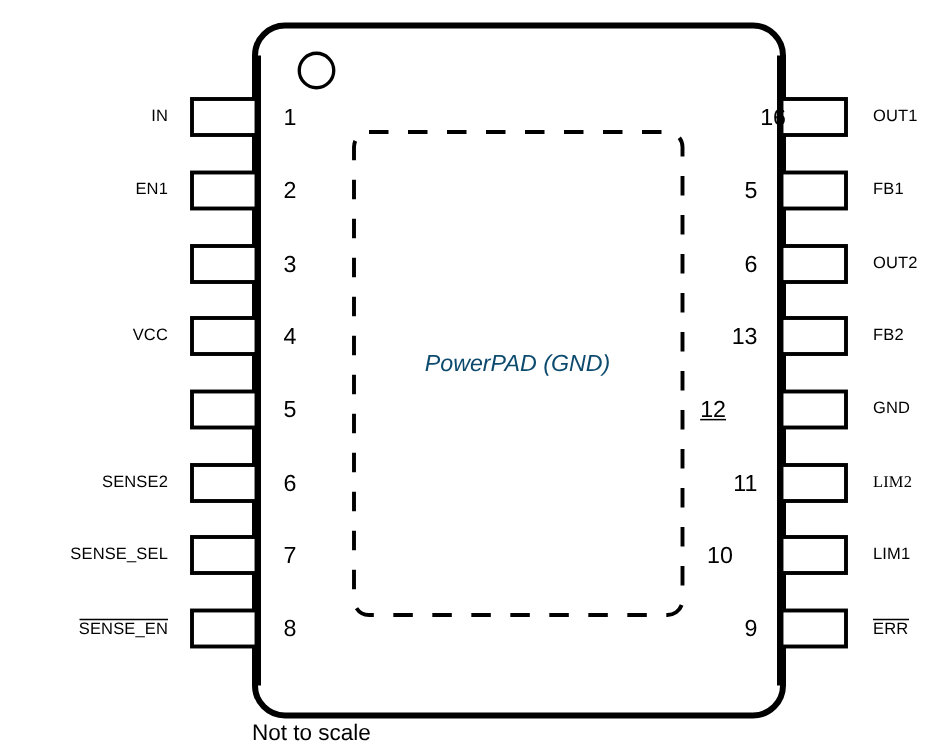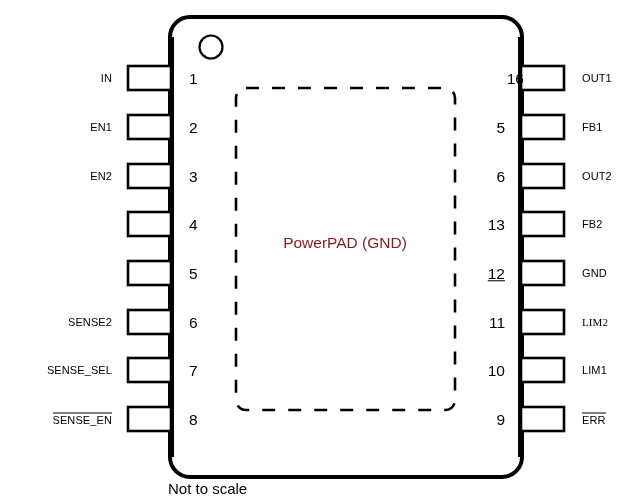--- a/index.html
+++ b/index.html
@@ -61,21 +61,22 @@
     border-top: 1.6px solid #000;
     padding-top: 1px;
     line-height: 1;
   }
   .center-label {
     position: absolute;
     font-size: 15.5px;
     line-height: 1;
     white-space: nowrap;
     transform: translate(-50%, -50%);
-    color: #7f1d1d;
+    color: #0c4a6e;
+    font-style: italic;
   }
   .footnote {
     position: absolute;
     font-size: 15px;
     line-height: 1;
     white-space: nowrap;
     color: #000;
   }
 </style>
 </head>
@@ -114,41 +115,41 @@
     </g>
 
     <line x1="172" y1="37" x2="172" y2="457" stroke="#000000" stroke-width="4"></line>
     <line x1="520" y1="37" x2="520" y2="457" stroke="#000000" stroke-width="4"></line>
   </svg>
 
   <div class="center-label" style="left:345px; top:243px;">PowerPAD (GND)</div>
 
   <div class="lbl lbl-left" style="left:0px; width:112px; top:78px;"><span>IN</span></div>
   <div class="lbl lbl-left" style="left:0px; width:112px; top:127px;"><span>EN1</span></div>
-  <div class="lbl lbl-left" style="left:0px; width:112px; top:176px;"><span>EN2</span></div>
+  <div class="lbl lbl-left" style="left:0px; width:112px; top:224px;"><span>VCC</span></div>
   <div class="lbl lbl-left" style="left:0px; width:112px; top:322px;text-align:right;"><span>SENSE2</span></div>
   <div class="lbl lbl-left" style="left:0px; width:112px; top:370px;"><span>SENSE_SEL</span></div>
   <div class="lbl lbl-left" style="left:0px; width:112px; top:419px;"><span class="ovl">SENSE_EN</span></div>
 
   <div class="pin-num pin-num-left" style="left:189px; top:79px;">1</div>
   <div class="pin-num pin-num-left" style="left:189px; top:128px;">2</div>
   <div class="pin-num pin-num-left" style="left:189px; top:177px;">3</div>
   <div class="pin-num pin-num-left" style="left:189px; top:225px;">4</div>
   <div class="pin-num pin-num-left" style="left:189px; top:274px;">5</div>
   <div class="pin-num pin-num-left" style="left:189px; top:323px;">6</div>
   <div class="pin-num pin-num-left" style="left:189px; top:371px;">7</div>
   <div class="pin-num pin-num-left" style="left:189px; top:420px;">8</div>
 
   <div class="pin-num pin-num-right" style="left:474px; width:50px; top:79px;">16</div>
   <div class="pin-num pin-num-right" style="left:455px; width:50px; top:128px;">5</div>
   <div class="pin-num pin-num-right" style="left:455px; width:50px; top:177px;">6</div>
   <div class="pin-num pin-num-right" style="left:455px; width:50px; top:225px;">13</div>
-  <div class="pin-num pin-num-right" style="left:455px; width:50px; top:274px;text-decoration:underline;">12</div>
+  <div class="pin-num pin-num-right" style="left:434px; width:50px; top:274px;text-decoration:underline;">12</div>
   <div class="pin-num pin-num-right" style="left:455px; width:50px; top:323px;">11</div>
-  <div class="pin-num pin-num-right" style="left:455px; width:50px; top:371px;">10</div>
+  <div class="pin-num pin-num-right" style="left:455px; width:50px; top:371px;text-align:center;">10</div>
   <div class="pin-num pin-num-right" style="left:455px; width:50px; top:420px;">9</div>
 
   <div class="lbl lbl-right" style="left:582px; top:78px;"><span>OUT1</span></div>
   <div class="lbl lbl-right" style="left:582px; top:127px;"><span>FB1</span></div>
   <div class="lbl lbl-right" style="left:582px; top:176px;"><span>OUT2</span></div>
   <div class="lbl lbl-right" style="left:582px; top:224px;"><span>FB2</span></div>
   <div class="lbl lbl-right" style="left:582px; top:273px;"><span>GND</span></div>
   <div class="lbl lbl-right" style="left:582px; top:322px;font-family:Liberation Serif, serif;"><span>LIM2</span></div>
   <div class="lbl lbl-right" style="left:582px; top:370px;"><span>LIM1</span></div>
   <div class="lbl lbl-right" style="left:582px; top:419px;"><span class="ovl">ERR</span></div>

